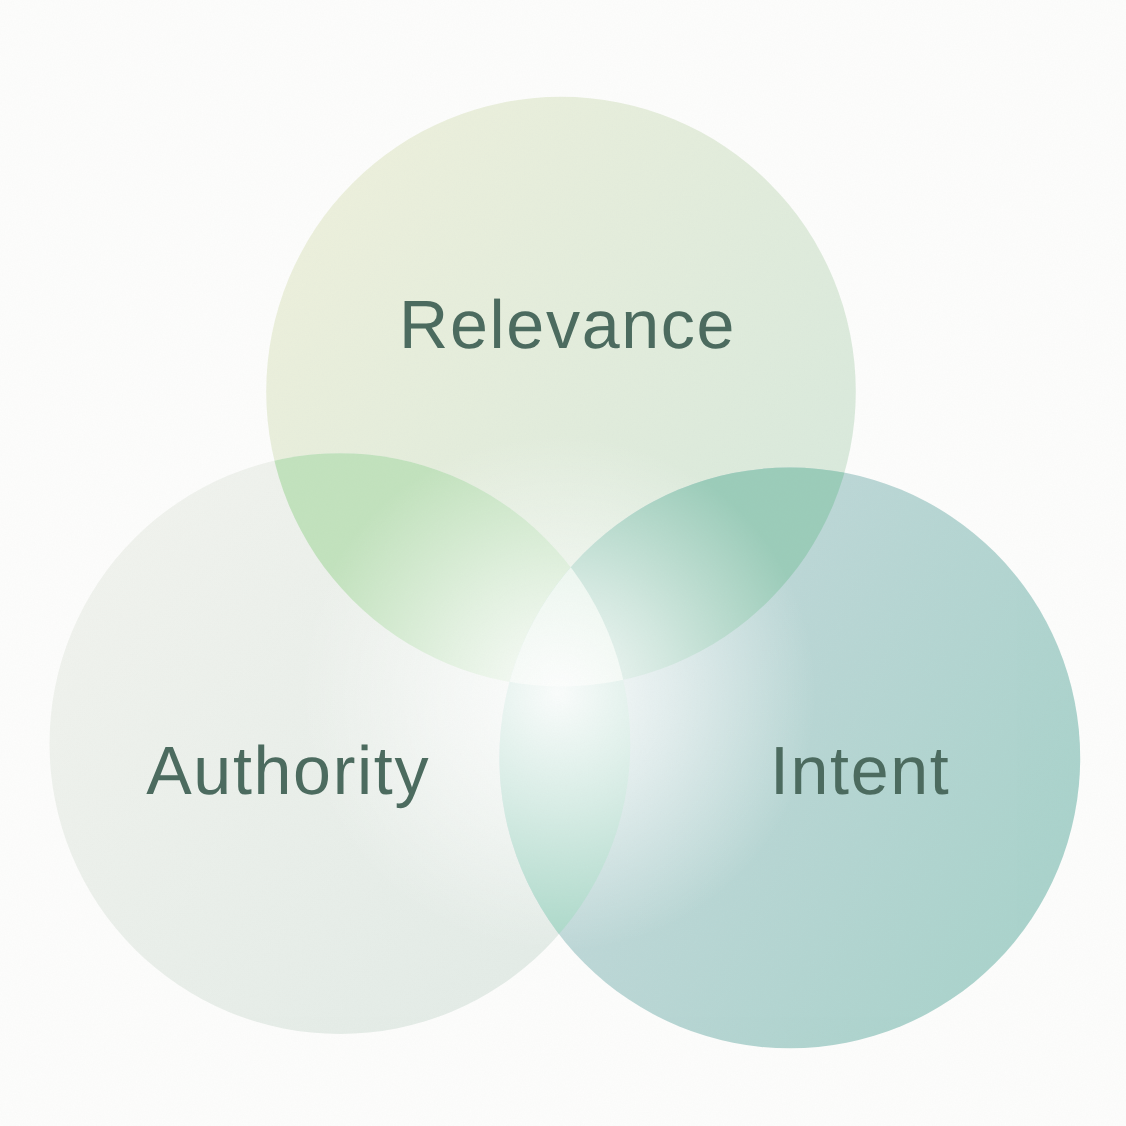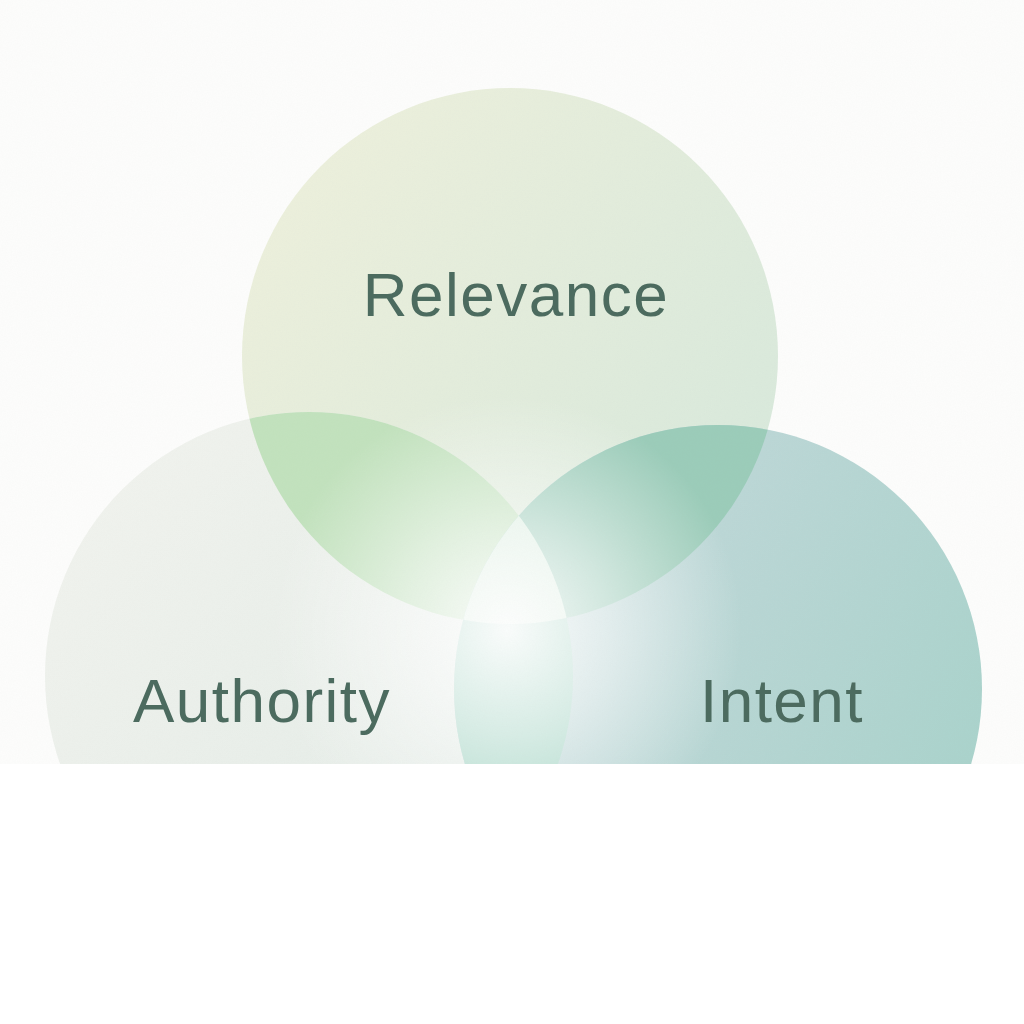--- a/index.html
+++ b/index.html
@@ -3,21 +3,21 @@
 <meta charset="utf-8">
 <style>
   html, body {
     margin: 0;
     padding: 0;
     background: #ffffff;
   }
   .stage {
     position: relative;
     width: 1024px;
-    height: 764px;
+    height: 1024px;
     overflow: hidden;
     font-family: "Liberation Sans", sans-serif;
     text-decoration: underline;
   }
   svg { display: block; }
   .venn-label {
     font-family: "Liberation Sans", sans-serif;
     font-size: 62px;
     font-weight: 400;
     letter-spacing: 1.5px;

